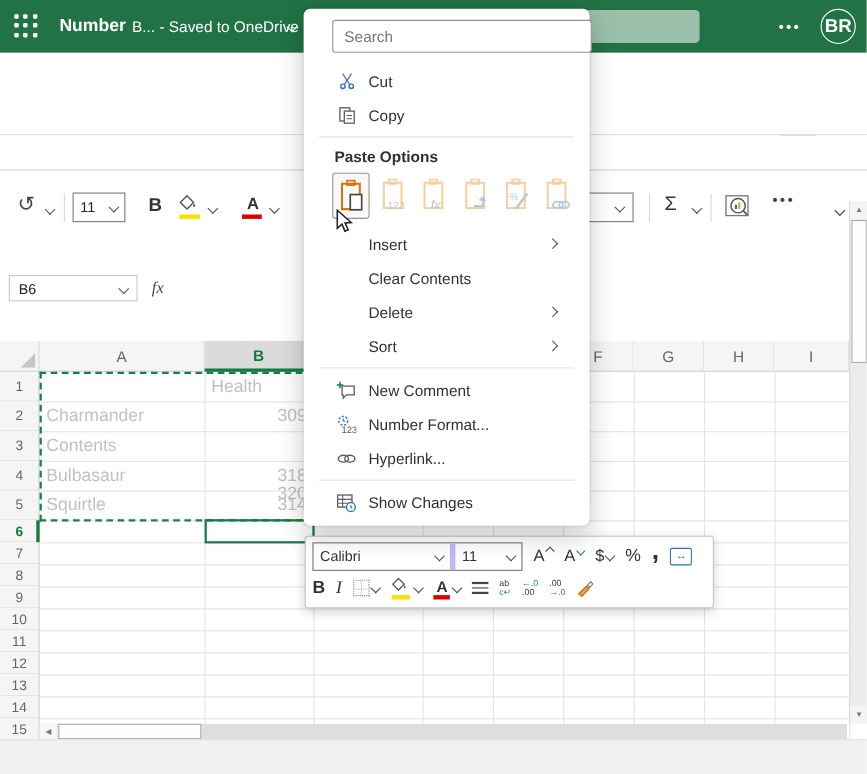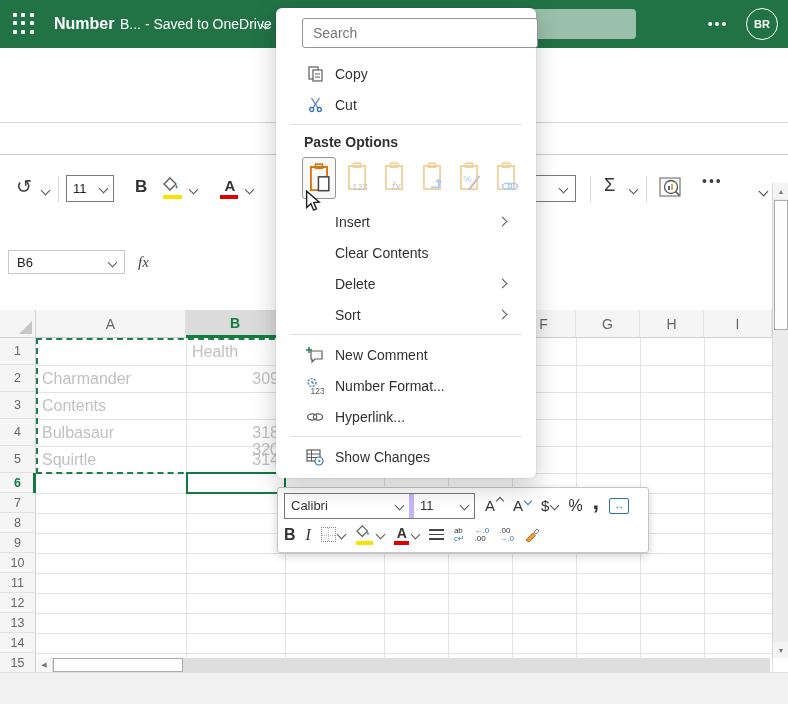--- a/index.html
+++ b/index.html
@@ -13,21 +13,21 @@
   #waffle{left:13px;top:13px;width:22px;height:22px;display:grid;grid-template-columns:repeat(3,1fr);gap:3px}
   #waffle span{width:4px;height:4px;background:#fff;border-radius:1px}
   #app-name{left:54px;top:0;height:48px;display:flex;align-items:center;font-weight:700;font-size:16px}
   #doc-title{left:120px;top:0;height:48px;display:flex;align-items:center;font-size:14px}
   .chev{display:inline-block;width:6px;height:6px;border-right:1.4px solid currentColor;border-bottom:1.4px solid currentColor;transform:rotate(45deg)}
   .chev.up{transform:rotate(225deg)} .chev.right{transform:rotate(-45deg)}
   #doc-chevron{left:262px;top:21px;color:#fff}
   #global-search{left:300px;top:9px;width:336px;height:30px;background:rgba(255,255,255,.55);border-radius:4px}
   #tb-overflow{left:703px;top:0;height:48px;width:30px;justify-content:center;font-size:14px;letter-spacing:2px}
   #avatar{left:746px;top:8px;width:32px;height:32px;border:1.6px solid #fff;border-radius:50%;
-          display:flex;align-items:center;justify-content:center;font-size:11px;font-weight:700;box-sizing:border-box}
+          display:flex;align-items:center;justify-content:center;font-size:17px;font-weight:700;box-sizing:border-box}
 
   
   #ribbonrow{left:0;top:48px;width:788px;height:37px;background:#fff;font-size:14px;color:#444}
   .rtab{top:48px;height:34px;display:flex;align-items:center}
   #tab-home-underline{left:80px;top:79px;width:38px;height:3px;background:#217346;border-radius:2px}
   #tabs-chevron{left:616px;top:62px;color:#555}
   .rbtn{top:53px;height:28px;border-radius:4px;box-sizing:border-box;display:flex;align-items:center;justify-content:center}
   #edit-mode-btn{left:646px;width:51px;border:1px solid #c8c8c8;gap:6px}
   #share-btn{left:708px;width:34px;background:#217346}
   #comment-btn{left:747px;width:34px;border:1px solid #c8c8c8}
@@ -329,38 +329,38 @@
   
   
   
 </div>
 
 <div id="ctx-menu" class="abs">
   <input id="ctx-search" placeholder="Search" style="">
   <div class="mi">
     <span class="ic">
       <svg width="17" height="17" viewBox="0 0 17 17">
+          <line x1="4.5" y1="2" x2="11" y2="12" stroke="#5b7fb5" stroke-width="1.3"></line>
+          <line x1="12.5" y1="2" x2="6" y2="12" stroke="#5b7fb5" stroke-width="1.3"></line>
+          <circle cx="4.7" cy="13.5" r="2" fill="none" stroke="#2e74b5" stroke-width="1.3"></circle>
+          <circle cx="12.3" cy="13.5" r="2" fill="none" stroke="#2e74b5" stroke-width="1.3"></circle>
+        </svg>
+    </span>
+    <span class="grow">Cut</span>
+  </div>
+  <div class="mi">
+    <span class="ic">
+      <svg width="17" height="17" viewBox="0 0 17 17">
           <rect x="2" y="2" width="9" height="12" fill="#fff" stroke="#605e5c" stroke-width="1.2"></rect>
           <rect x="6" y="5" width="9" height="11" fill="#fff" stroke="#605e5c" stroke-width="1.2"></rect>
           <line x1="8" y1="9" x2="13" y2="9" stroke="#605e5c"></line>
           <line x1="8" y1="12" x2="13" y2="12" stroke="#605e5c"></line>
         </svg>
     </span>
     <span class="grow">Copy</span>
-  </div>
-  <div class="mi">
-    <span class="ic">
-      <svg width="17" height="17" viewBox="0 0 17 17">
-          <line x1="4.5" y1="2" x2="11" y2="12" stroke="#5b7fb5" stroke-width="1.3"></line>
-          <line x1="12.5" y1="2" x2="6" y2="12" stroke="#5b7fb5" stroke-width="1.3"></line>
-          <circle cx="4.7" cy="13.5" r="2" fill="none" stroke="#2e74b5" stroke-width="1.3"></circle>
-          <circle cx="12.3" cy="13.5" r="2" fill="none" stroke="#2e74b5" stroke-width="1.3"></circle>
-        </svg>
-    </span>
-    <span class="grow">Cut</span>
   </div>
   <div class="mdiv"></div>
   <div class="mhead">Paste Options</div>
   <div id="paste-row">
     <div class="pbtn sel">
       <svg width="26" height="30" viewBox="0 0 22 26">
           <rect x="8" y="1" width="6" height="3.5" fill="none" stroke="#d9730b" stroke-width="1.4"></rect>
           <path d="M4 3.5 h14 v20 h-14 Z" fill="none" stroke="#d9730b" stroke-width="1.6"></path>
           <rect x="10.5" y="12" width="9" height="12" fill="#fff" stroke="#444" stroke-width="1.3"></rect>
         </svg>

